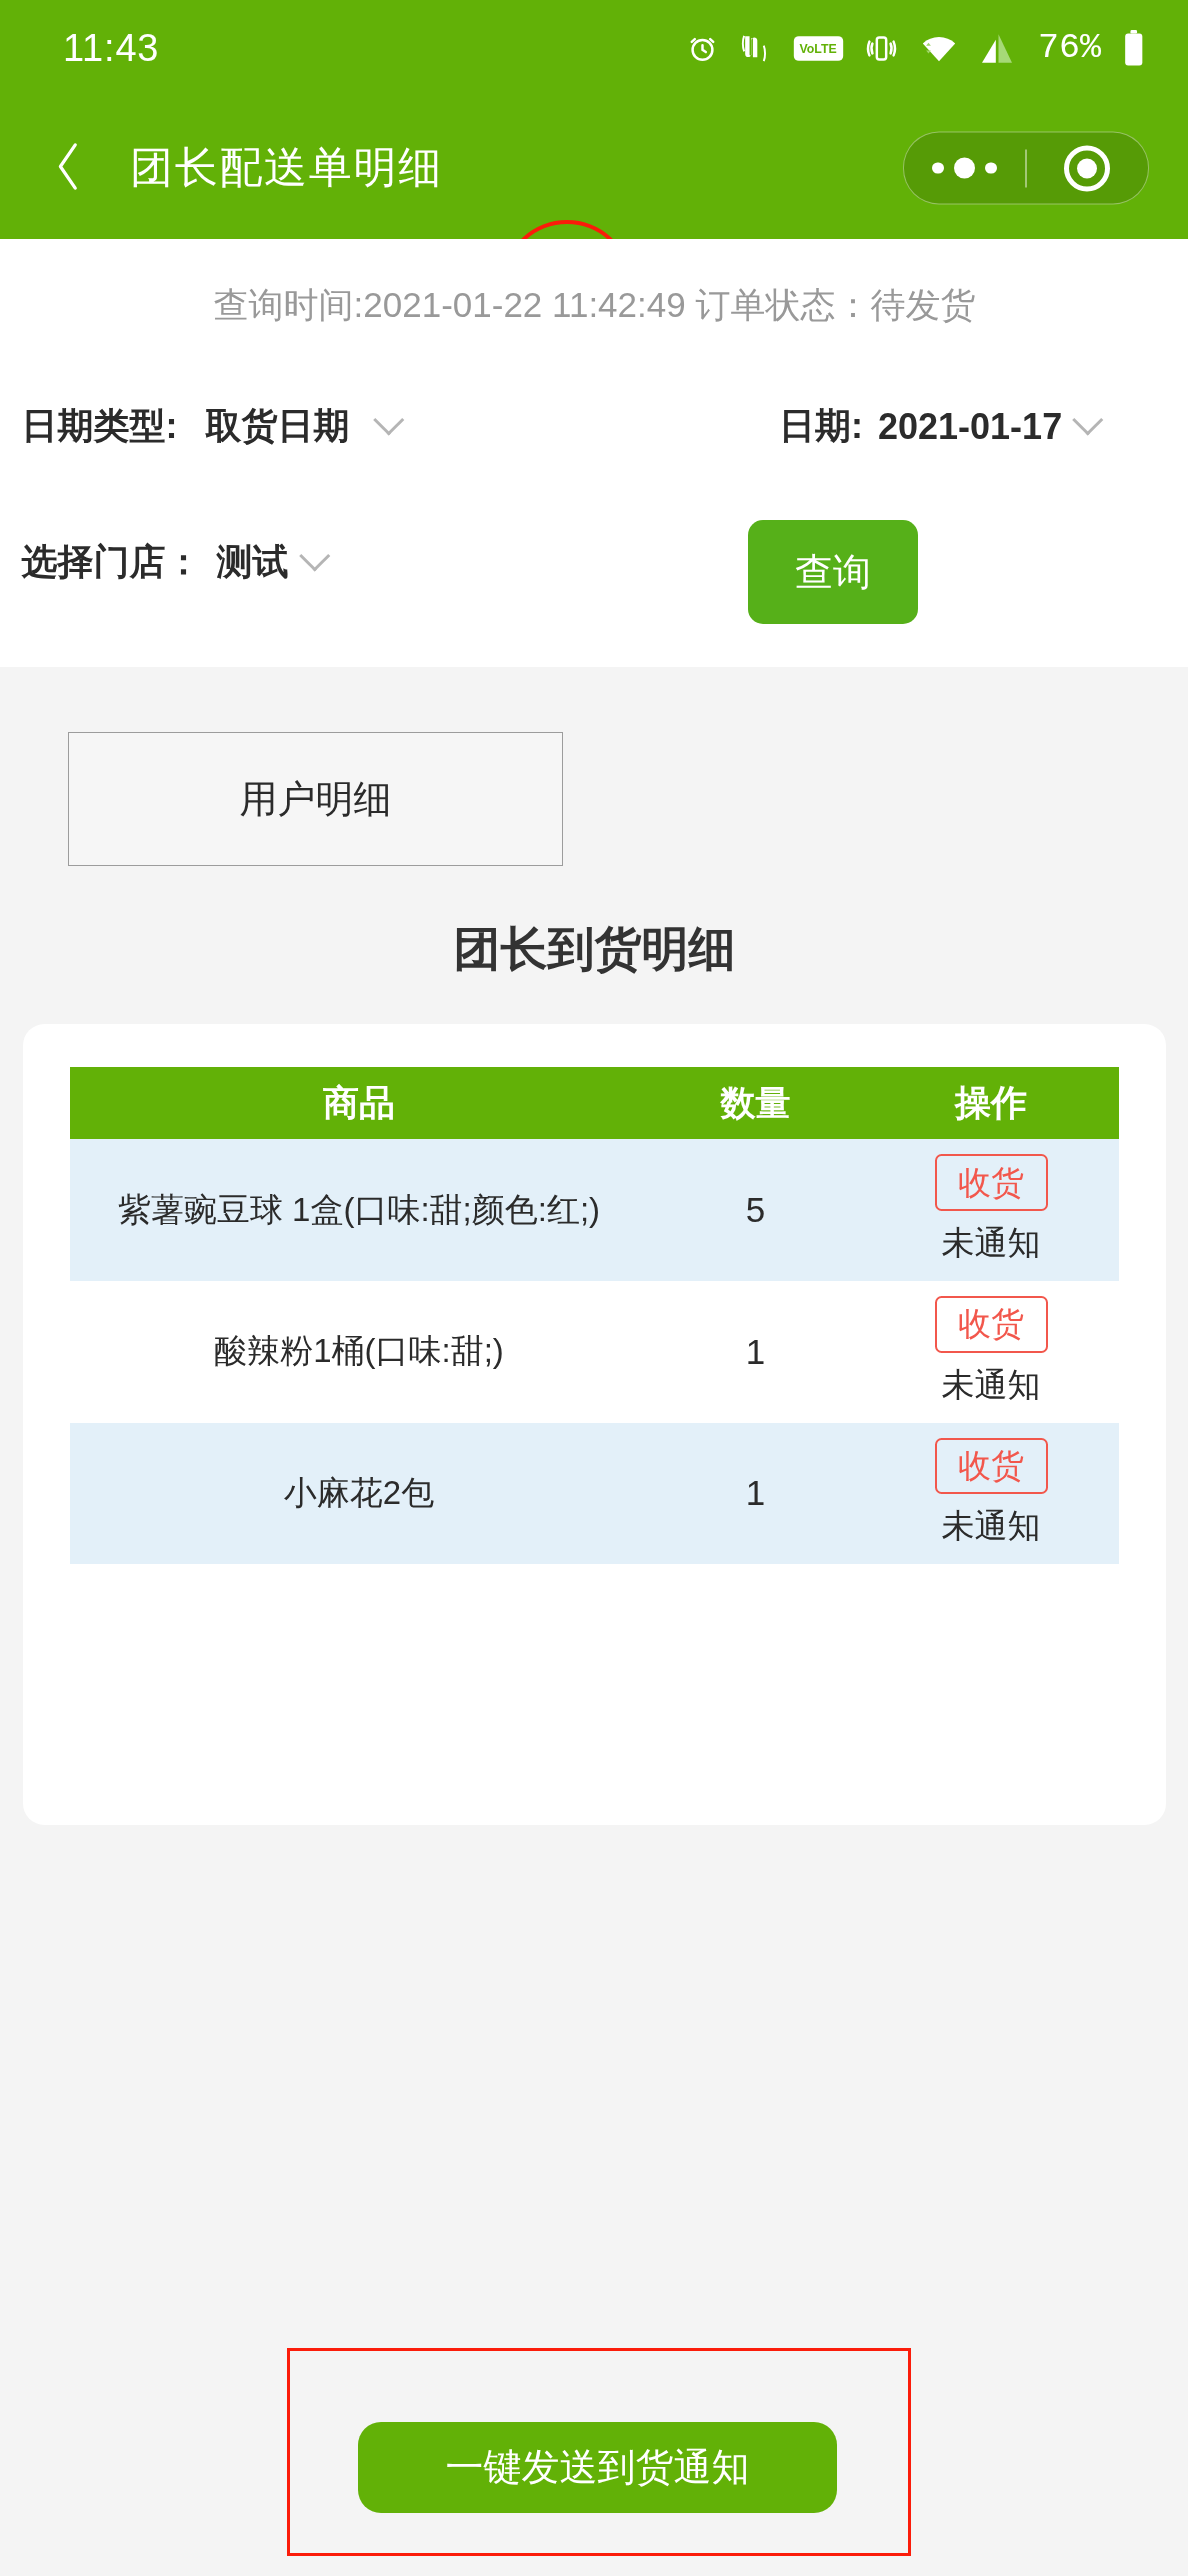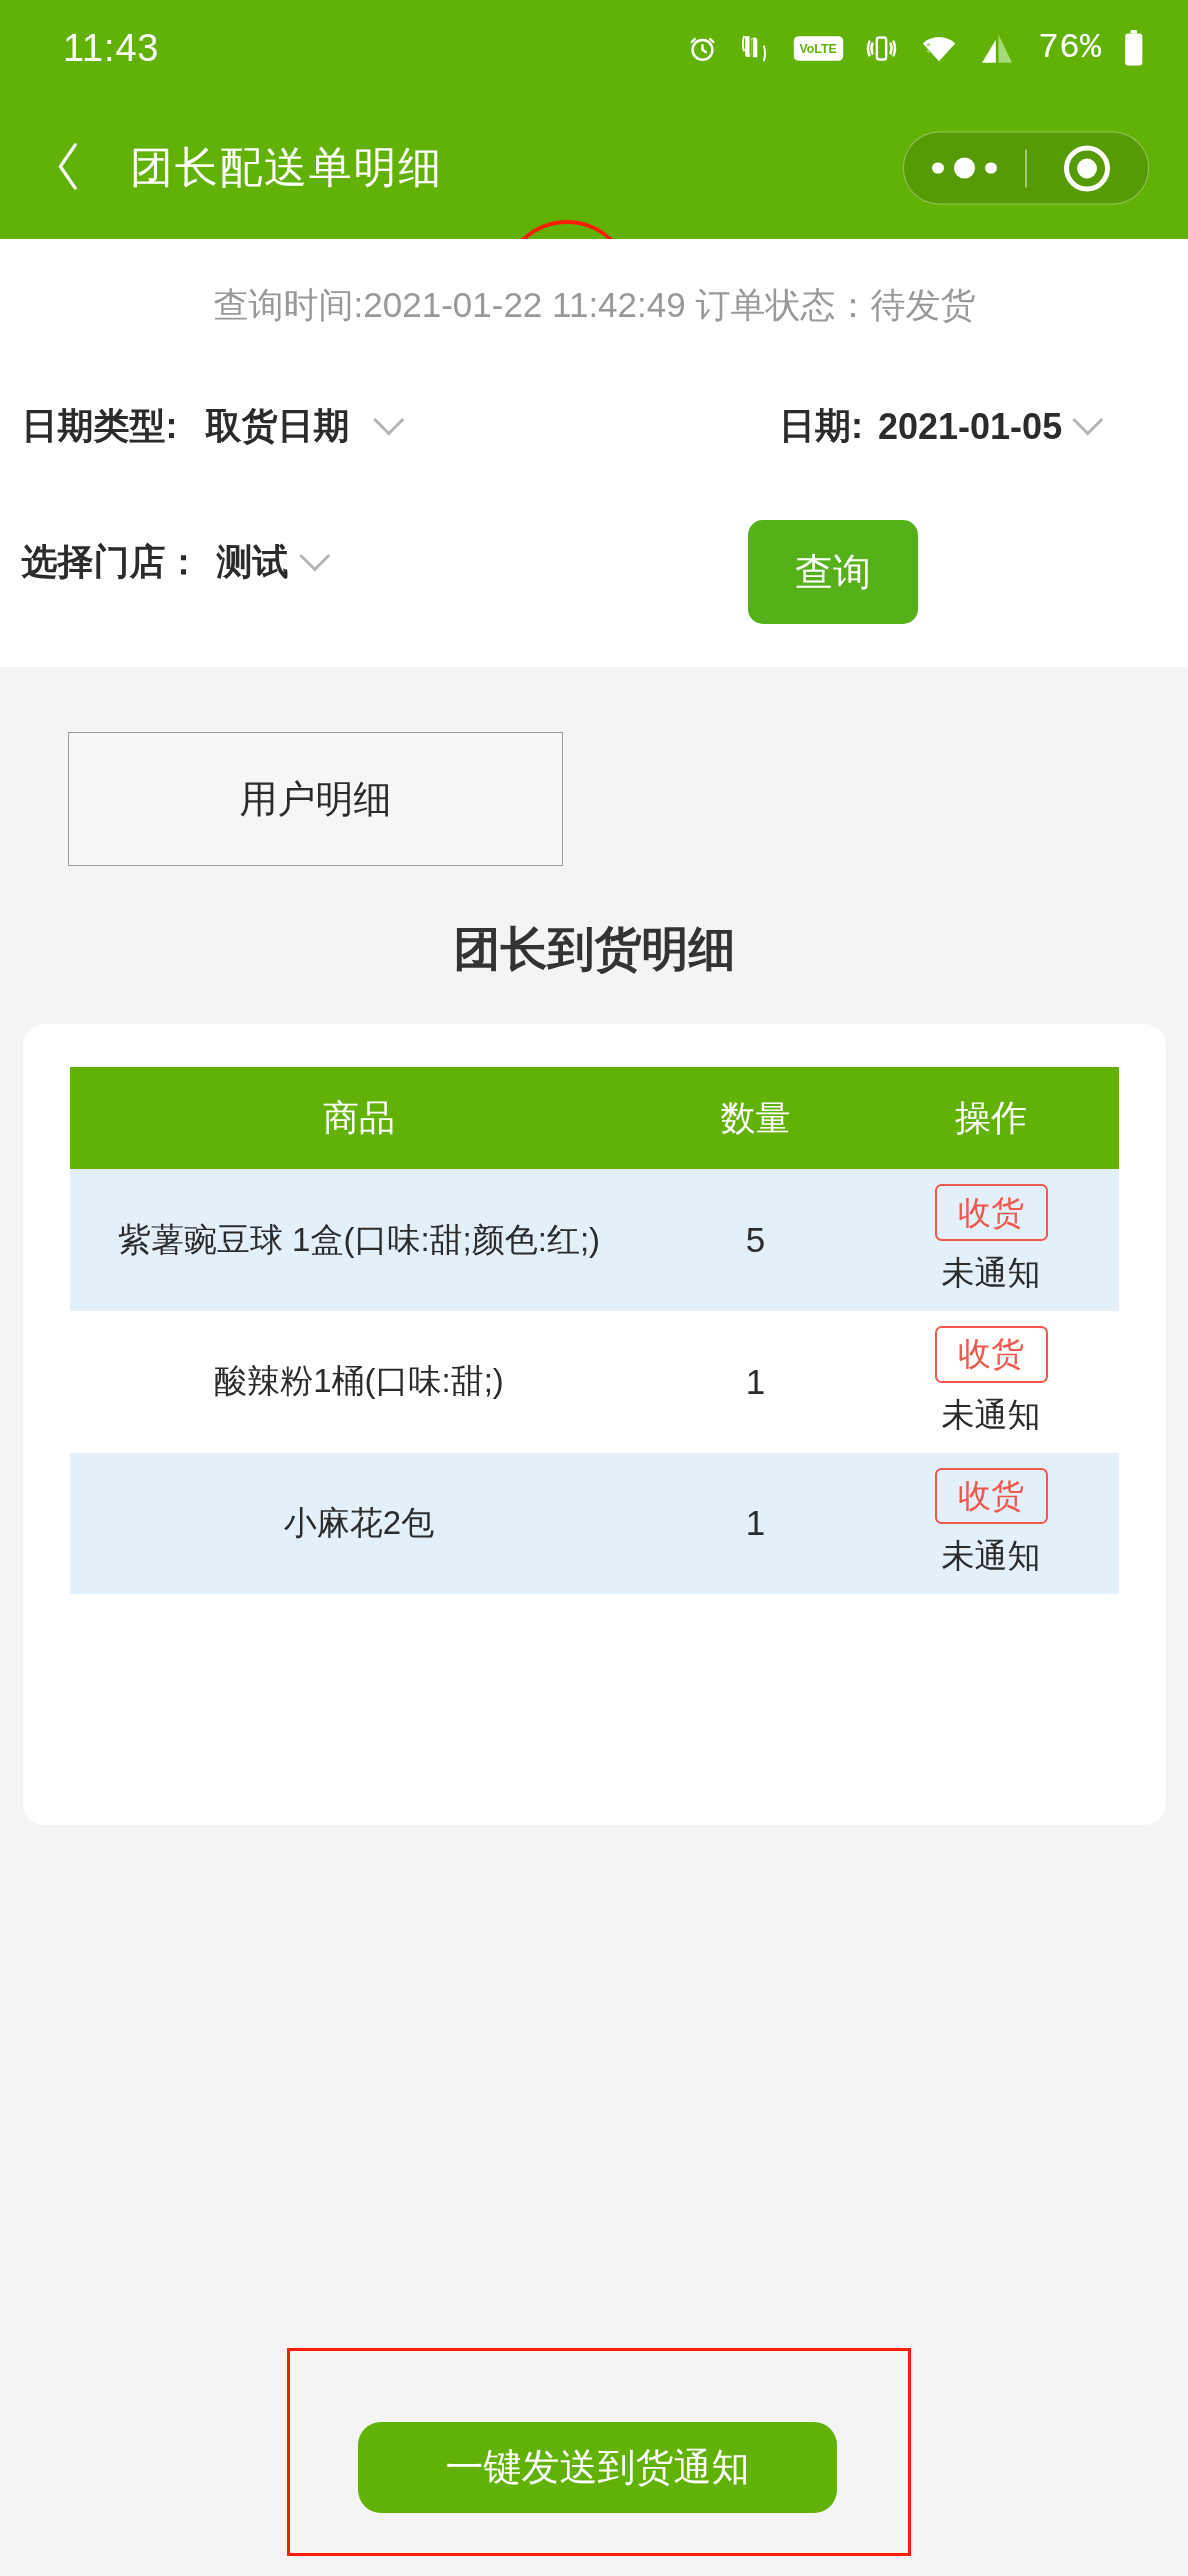--- a/index.html
+++ b/index.html
@@ -116,21 +116,21 @@
   }
 
   
   .card {
     position:absolute; left:23px; top:1024px; width:1143px; height:801px;
     background:#ffffff; border-radius:21.5px;
   }
   .tbl { position:absolute; left:47px; top:43px; width:1049px; }
   .tbl-head {
     display:flex; background:#62b107; color:#ffffff;
-    height:102px; align-items:center; font-size:36px;
+    height:72px; align-items:center; font-size:36px;font-weight:bold;
   }
   .tbl-row {
     display:flex; align-items:center; min-height:132px; font-size:33px; color:#2b2b2b;
   }
   .tbl-row.odd { background:#e3f0f9; }
   .tbl-row.even { background:#ffffff; }
   .c-prod { width:578px; text-align:center; padding:18px 15px; line-height:1.35; }
   .c-qty  { width:215px; text-align:center; font-size:35px; }
   .c-act  { width:256px; display:flex; flex-direction:column; align-items:center; gap:10px; padding:15px 0; }
   .recv-btn {
@@ -254,21 +254,21 @@
     <div class="filter-row1">
 
       <div class="fld" id="fld-datetype">
         <span>日期类型:</span>
         <span class="val">取货日期</span>
         <span class="chev-down"></span>
       </div>
 
       <div class="fld" id="fld-date">
         <span>日期:</span>
-        <span class="val">2021-01-05</span>
+        <span class="val">2021-01-17</span>
         <span class="chev-down"></span>
       </div>
     </div>
 
     <div class="filter-row2">
 
       <div class="fld" id="fld-store">
         <span>选择门店：</span>
         <span class="val">测试</span>
         <span class="chev-down"></span>

